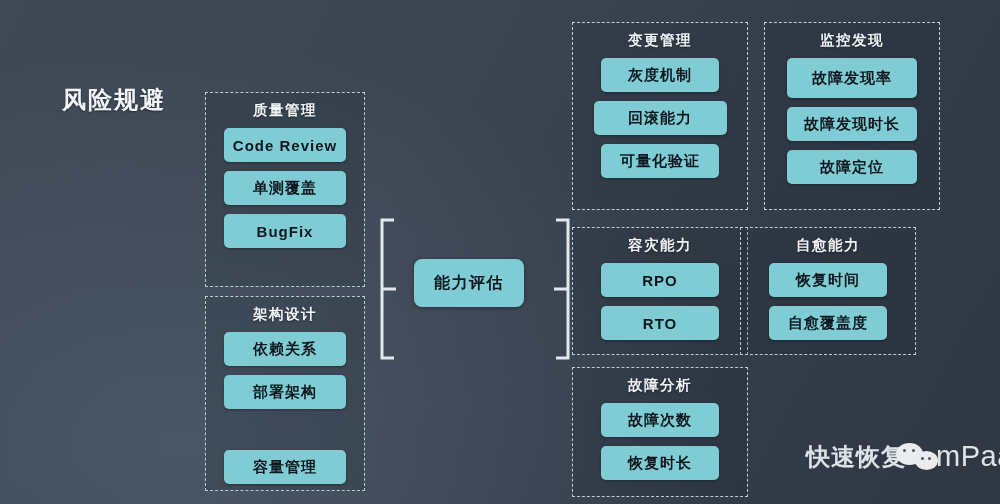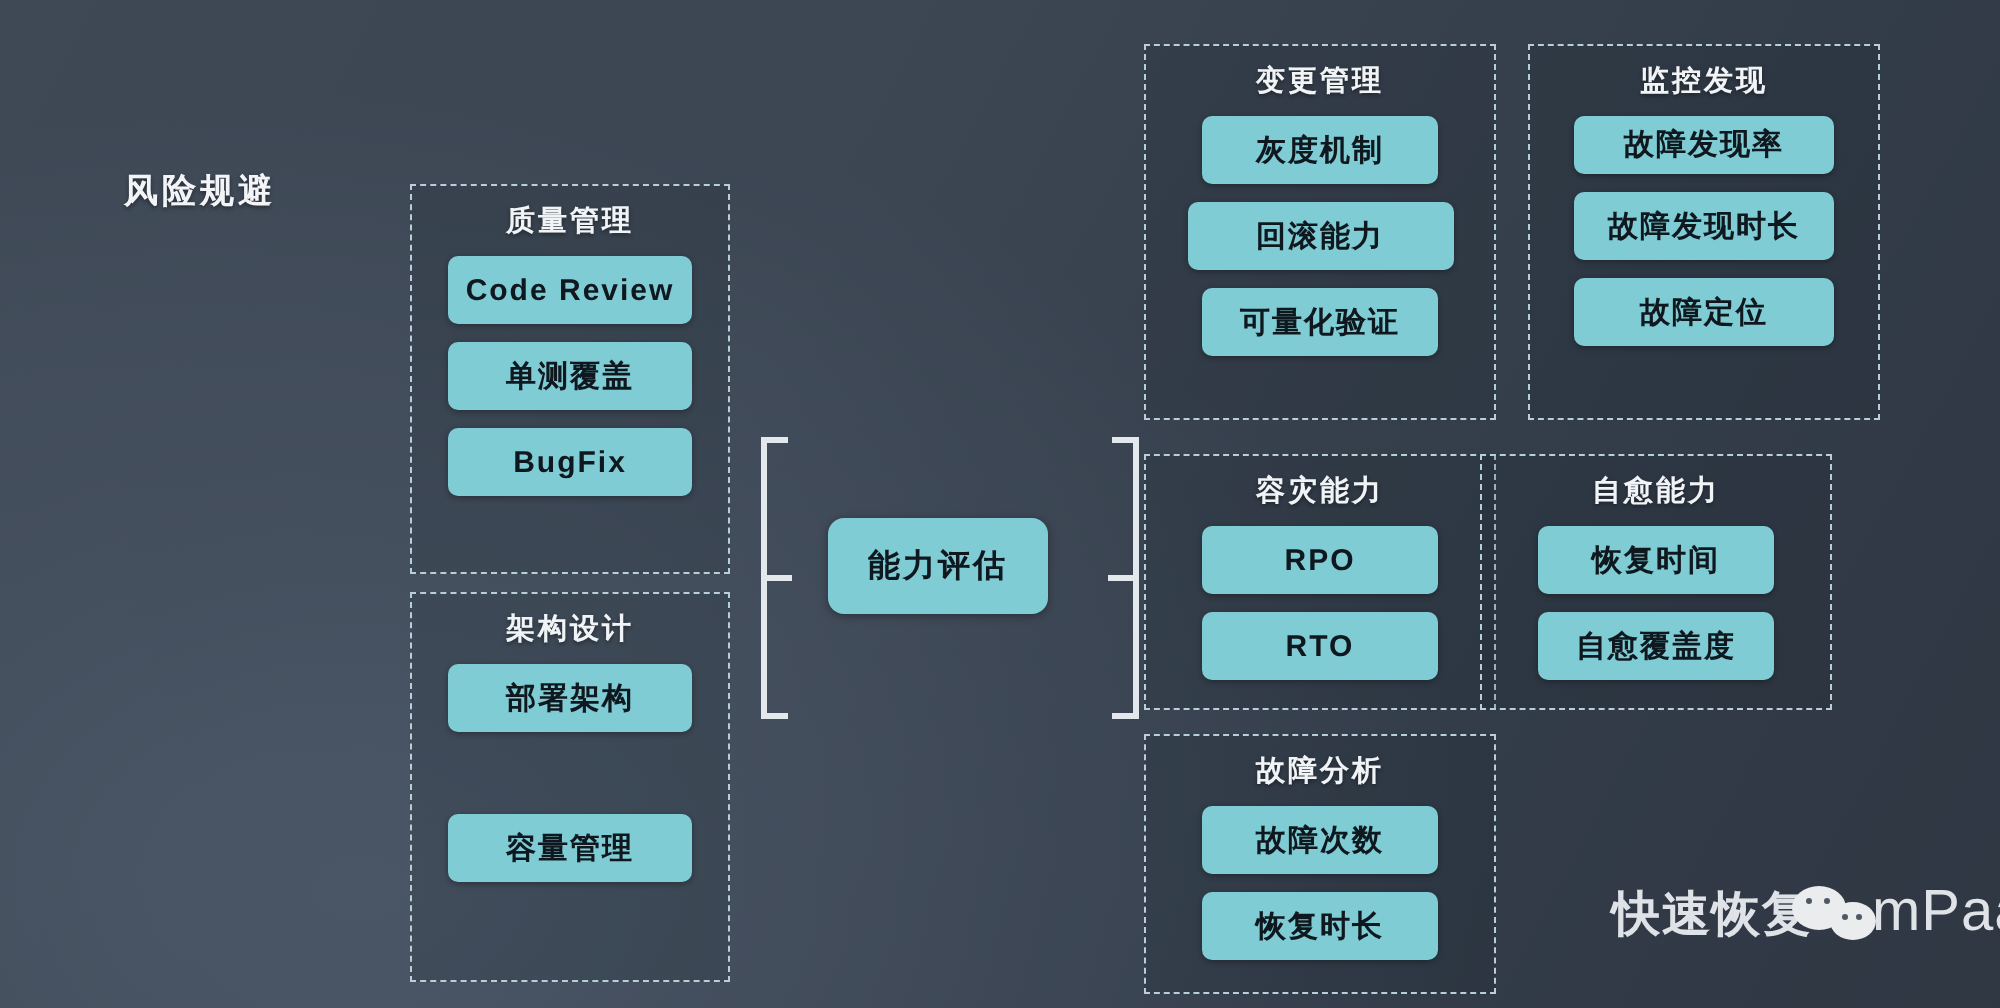--- a/index.html
+++ b/index.html
@@ -21,21 +21,21 @@
       radial-gradient(ellipse 900px 640px at 18% 88%, rgba(86,99,118,0.55) 0%, rgba(86,99,118,0.0) 62%),
       linear-gradient(118deg, #3f4956 0%, #3c4653 38%, #333c49 72%, #2f3743 100%);
     overflow: hidden;
   }
 
   
   .slide-title {
     position: absolute;
     left: 62px;
     top: 84px;
-    font-size: 17px;
+    font-size: 24px;
     font-weight: bold;
     color: #f2f4f7;
     letter-spacing: 2px;
     text-shadow: 0 1px 2px rgba(0,0,0,0.45);
     white-space: nowrap;
     text-align: right;
   }
 
   
   .group {
@@ -148,20 +148,21 @@
     <div class="chips">
       <div class="chip" style="width:122px;height:34px;text-align:right;">Code Review</div>
       <div class="chip" style="width:122px;height:34px;">单测覆盖</div>
       <div class="chip" style="width:122px;height:34px;">BugFix</div>
     </div>
   </div>
 
   <div class="group" style="left:205px; top:296px; width:160px; height:195px;">
     <div class="group-title">架构设计</div>
     <div class="chips">
+      <div class="chip" style="width:122px;height:34px;">依赖关系</div>
       <div class="chip" style="width:122px;height:34px;">部署架构</div>
       <div class="chip" style="width:122px;height:34px;margin-top:32px;">容量管理</div>
     </div>
   </div>
 
   <div class="bracket" style="left:378px; top:218px; width:32px; height:142px;">
     <svg width="32" height="142" viewBox="0 0 32 142">
       <path d="M16 2 L4 2 L4 140 L16 140" fill="none" stroke="#e3e8ed" stroke-width="3"></path>
       <path d="M4 71 L18 71" fill="none" stroke="#e3e8ed" stroke-width="3"></path>
     </svg>
@@ -197,21 +198,21 @@
     <div class="group-title">故障分析</div>
     <div class="chips">
       <div class="chip" style="width:118px;height:34px;">故障次数</div>
       <div class="chip" style="width:118px;height:34px;">恢复时长</div>
     </div>
   </div>
 
   <div class="group" style="left:764px; top:22px; width:176px; height:188px;">
     <div class="group-title">监控发现</div>
     <div class="chips">
-      <div class="chip" style="width:130px;height:29px;text-align:right;">故障发现率</div>
+      <div class="chip" style="width:130px;height:40px;text-align:right;">故障发现率</div>
       <div class="chip" style="width:130px;height:34px;">故障发现时长</div>
       <div class="chip" style="width:130px;height:34px;">故障定位</div>
     </div>
   </div>
 
   <div class="group" style="left:740px; top:227px; width:176px; height:128px;">
     <div class="group-title">自愈能力</div>
     <div class="chips">
       <div class="chip" style="width:118px;height:34px;">恢复时间</div>
       <div class="chip" style="width:118px;height:34px;">自愈覆盖度</div>

